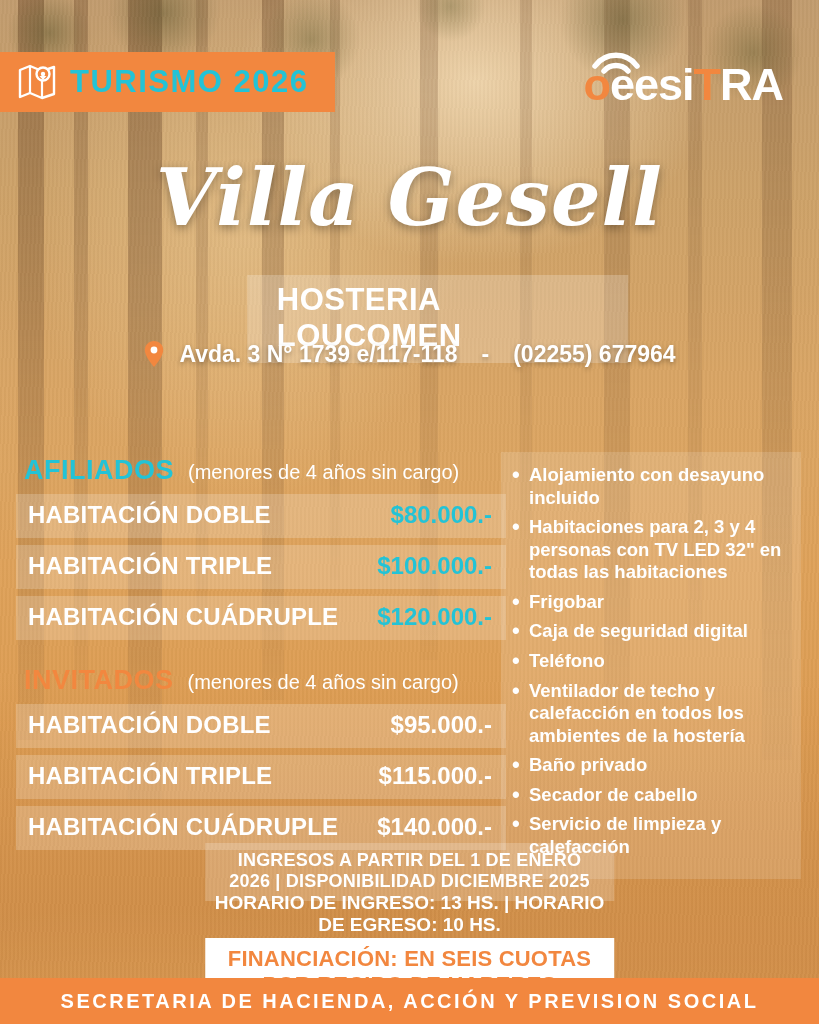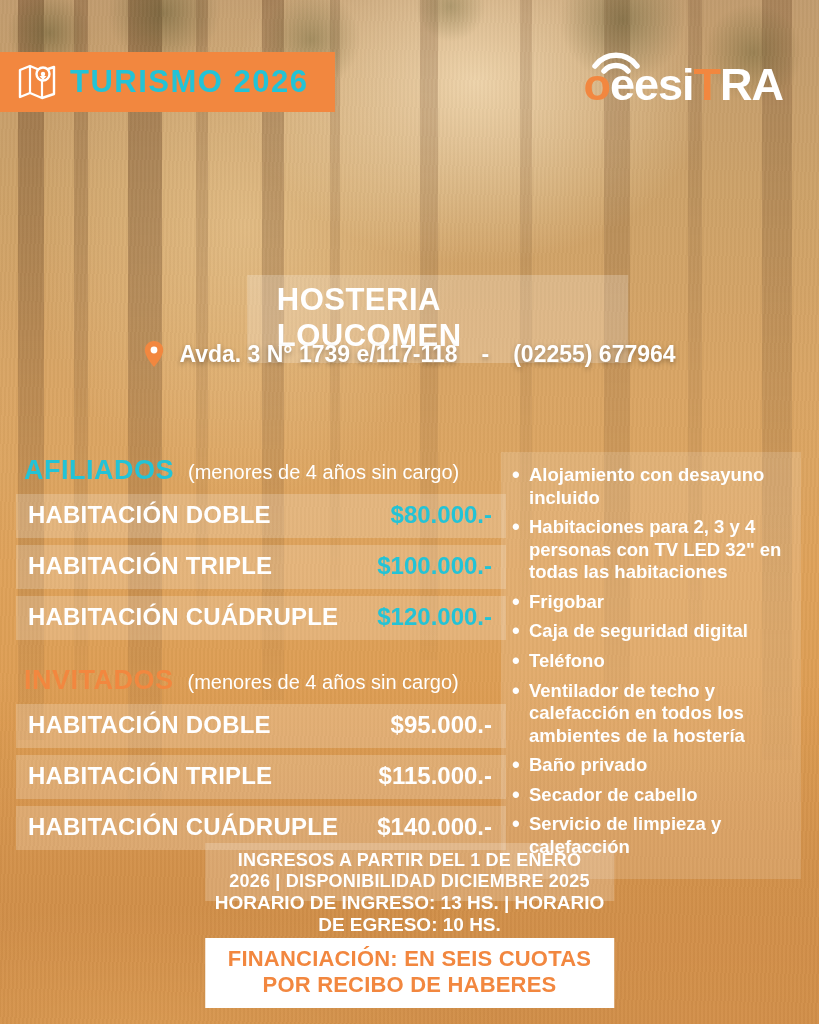--- a/index.html
+++ b/index.html
@@ -244,20 +244,21 @@
         <span class="wifi">
           <svg viewBox="0 0 54 34" width="54" height="34">
             <path d="M6 22 A26 26 0 0 1 48 22" fill="none" stroke="#ffffff" stroke-width="5.5" stroke-linecap="round"></path>
             <path d="M15 27 A16 16 0 0 1 39 27" fill="none" stroke="#ffffff" stroke-width="5.5" stroke-linecap="round"></path>
           </svg>
         </span>
         <span class="o">o</span><span class="w">eesi</span><span class="o">T</span><span class="w">RA</span>
       </span>
     </div>
 
+    <div class="script-title">Villa Gesell</div>
 
     <div class="hotel-bar">
       <span>HOSTERIA LOUCOMEN</span>
     </div>
 
     <div class="address-row">
       <span class="pin">
         <svg viewBox="0 0 22 28" width="22" height="28">
           <path d="M11 1 C5.8 1 1.8 5 1.8 10.1 C1.8 17 11 27 11 27 C11 27 20.2 17 20.2 10.1 C20.2 5 16.2 1 11 1 Z" fill="#f2873f"></path>
           <circle cx="11" cy="10" r="3.4" fill="#ffffff"></circle>
@@ -327,15 +328,18 @@
     <div class="note-bar note1">
       <span>INGRESOS A PARTIR DEL 1 DE ENERO 2026 | DISPONIBILIDAD DICIEMBRE 2025</span>
     </div>
     <div class="note-bar note2">
       <span>HORARIO DE INGRESO: 13 HS. | HORARIO DE EGRESO: 10 HS.</span>
     </div>
     <div class="note-bar note3">
       <span>FINANCIACIÓN: EN SEIS CUOTAS POR RECIBO DE HABERES</span>
     </div>
 
+    <div class="footer">
+      <span>SECRETARIA DE HACIENDA, ACCIÓN Y PREVISION SOCIAL</span>
+    </div>
 
   </div>
 </div>
 
 </body></html>

